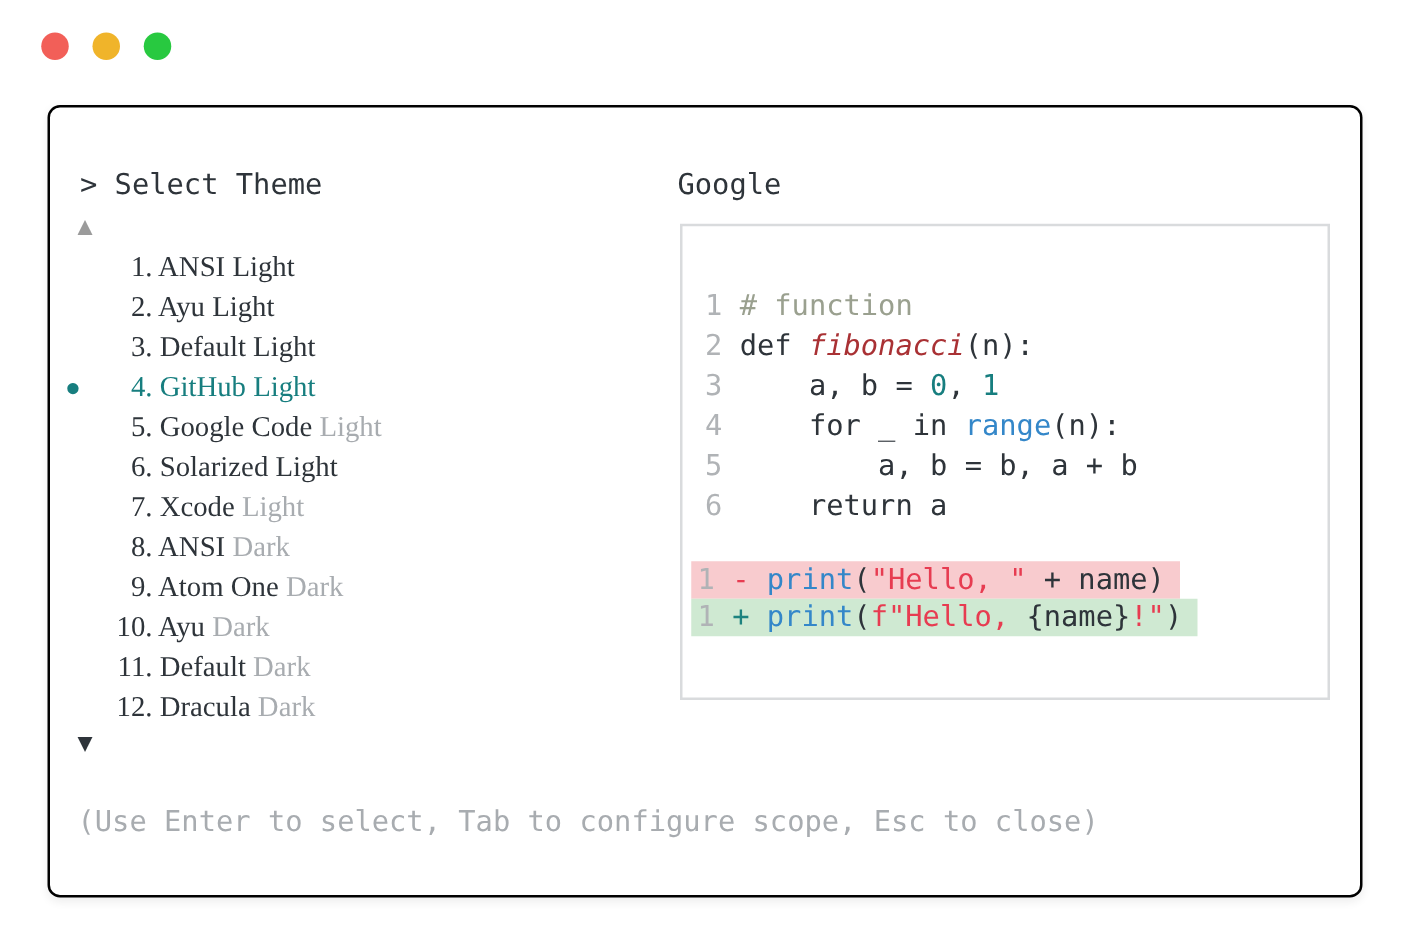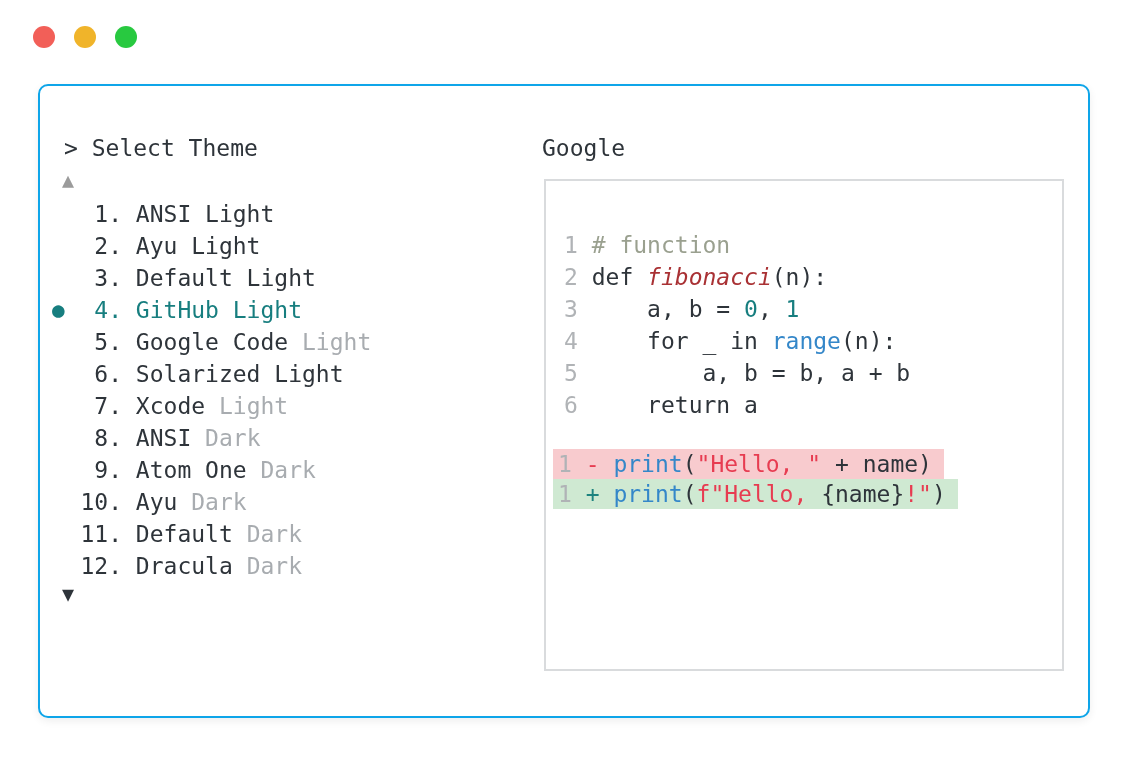--- a/index.html
+++ b/index.html
@@ -3,40 +3,40 @@
 <meta charset="utf-8">
 <style>
   * { margin:0; padding:0; box-sizing:border-box; }
   html,body { width:1129px; height:757px; background:#ffffff; overflow:hidden; }
   body { font-family:"DejaVu Sans Mono", monospace; font-size:23px; line-height:32px; color:var(--text); position:relative; }
 
   .traffic-lights { position:absolute; left:33px; top:26px; display:flex; gap:19px; }
   .tl-dot { width:22px; height:22px; border-radius:50%; }
 
   .panel { position:absolute; left:38px; top:84px; width:1052px; height:634px;
-           background:#fff; border:2px solid #0ea5e9; border-radius:10px;
+           background:#fff; border:2px solid #000000; border-radius:10px;
            box-shadow:0 3px 8px rgba(0,0,0,0.07); }
 
   .picker-title { position:absolute; left:24px; top:46px; color:var(--text); white-space:pre; }
   .preview-title { position:absolute; left:502px; top:46px; color:var(--text); }
 
   .scroll-up   { position:absolute; left:22px; top:84px;  font-size:20px; line-height:20px; color:var(--muted-arrow); }
   .scroll-down { position:absolute; left:22px; top:498px; font-size:20px; line-height:20px; color:var(--text); }
 
   .theme-list { position:absolute; left:12px; top:112px; white-space:pre; }
-  .theme-row { height:32px; line-height:32px; }
+  .theme-row { height:32px; line-height:32px;font-family:Liberation Serif, serif; }
   .theme-row .marker { display:inline-block; width:28px; font-size:21px; color:var(--accent); vertical-align:top; }
   .theme-row .num { display:inline-block; width:42px; text-align:right; color:var(--text); }
   .theme-row .name { color:var(--text); }
   .theme-row .suffix { color:var(--muted); }
   .theme-row.selected .num, .theme-row.selected .name { color:var(--accent); }
 
   .footer-hint { position:absolute; left:22px; top:556px; color:var(--muted); white-space:pre; }
 
-  .preview-box { position:absolute; left:504px; top:93px; width:520px; height:492px;
+  .preview-box { position:absolute; left:504px; top:93px; width:520px; height:381px;
                  border:2px solid #d9dbdd; background:#fff; }
   .code-block { padding:48px 0 0 18px; white-space:pre; }
   .code-line { height:32px; line-height:32px; }
   .lnum { color:var(--linenum); }
   .tok-plain { color:var(--text);text-align:right; }
   .tok-comment { color:var(--comment); }
   .tok-func { color:var(--func);font-style:italic; }
   .tok-builtin { color:var(--builtin); }
   .tok-number { color:var(--accent); }
   .tok-string { color:var(--string); }
@@ -58,18 +58,19 @@
   </div>
 
 <div class="panel">
   <div class="picker-title">&gt; Select Theme</div>
   <div class="preview-title">Google</div>
 
   <div class="scroll-up">▲</div>
   <div class="theme-list"><div class="theme-row"><span class="marker"></span><span class="num">1.</span><span class="name"> ANSI Light</span></div><div class="theme-row"><span class="marker"></span><span class="num">2.</span><span class="name"> Ayu Light</span></div><div class="theme-row"><span class="marker"></span><span class="num">3.</span><span class="name"> Default Light</span></div><div class="theme-row selected"><span class="marker">●</span><span class="num">4.</span><span class="name"> GitHub Light</span></div><div class="theme-row"><span class="marker"></span><span class="num">5.</span><span class="name"> Google Code</span><span class="suffix"> Light</span></div><div class="theme-row"><span class="marker"></span><span class="num">6.</span><span class="name"> Solarized Light</span></div><div class="theme-row"><span class="marker"></span><span class="num">7.</span><span class="name"> Xcode</span><span class="suffix"> Light</span></div><div class="theme-row"><span class="marker"></span><span class="num">8.</span><span class="name"> ANSI</span><span class="suffix"> Dark</span></div><div class="theme-row"><span class="marker"></span><span class="num">9.</span><span class="name"> Atom One</span><span class="suffix"> Dark</span></div><div class="theme-row"><span class="marker"></span><span class="num">10.</span><span class="name"> Ayu</span><span class="suffix"> Dark</span></div><div class="theme-row"><span class="marker"></span><span class="num">11.</span><span class="name"> Default</span><span class="suffix"> Dark</span></div><div class="theme-row"><span class="marker"></span><span class="num">12.</span><span class="name"> Dracula</span><span class="suffix"> Dark</span></div></div>
   <div class="scroll-down">▼</div>
 
+  <div class="footer-hint">(Use Enter to select, Tab to configure scope, Esc to close)</div>
 
   <div class="preview-box">
     <div class="code-block"><div class="code-line"><span class="lnum">1</span> <span class="tok-comment"># function</span></div><div class="code-line"><span class="lnum">2</span> <span class="tok-plain">def </span><span class="tok-func">fibonacci</span><span class="tok-plain">(n):</span></div><div class="code-line"><span class="lnum">3</span> <span class="tok-plain">    a, b = </span><span class="tok-number">0</span><span class="tok-plain">, </span><span class="tok-number">1</span></div><div class="code-line"><span class="lnum">4</span> <span class="tok-plain">    for _ in </span><span class="tok-builtin">range</span><span class="tok-plain">(n):</span></div><div class="code-line"><span class="lnum">5</span> <span class="tok-plain">        a, b = b, a + b</span></div><div class="code-line"><span class="lnum">6</span> <span class="tok-plain">    return a</span></div></div>
     <div class="diff-block"><div class="diff-line removed"><span class="lnum">1</span> <span class="tok-sign">- </span><span class="tok-builtin">print</span><span class="tok-plain">(</span><span class="tok-string">"Hello, "</span><span class="tok-plain"> + name)</span></div><div class="diff-line added"><span class="lnum">1</span> <span class="tok-sign">+ </span><span class="tok-builtin">print</span><span class="tok-plain">(</span><span class="tok-string">f"Hello, </span><span class="tok-plain">{name}</span><span class="tok-string">!"</span><span class="tok-plain">)</span></div></div>
   </div>
 </div>
 
 </body></html>

